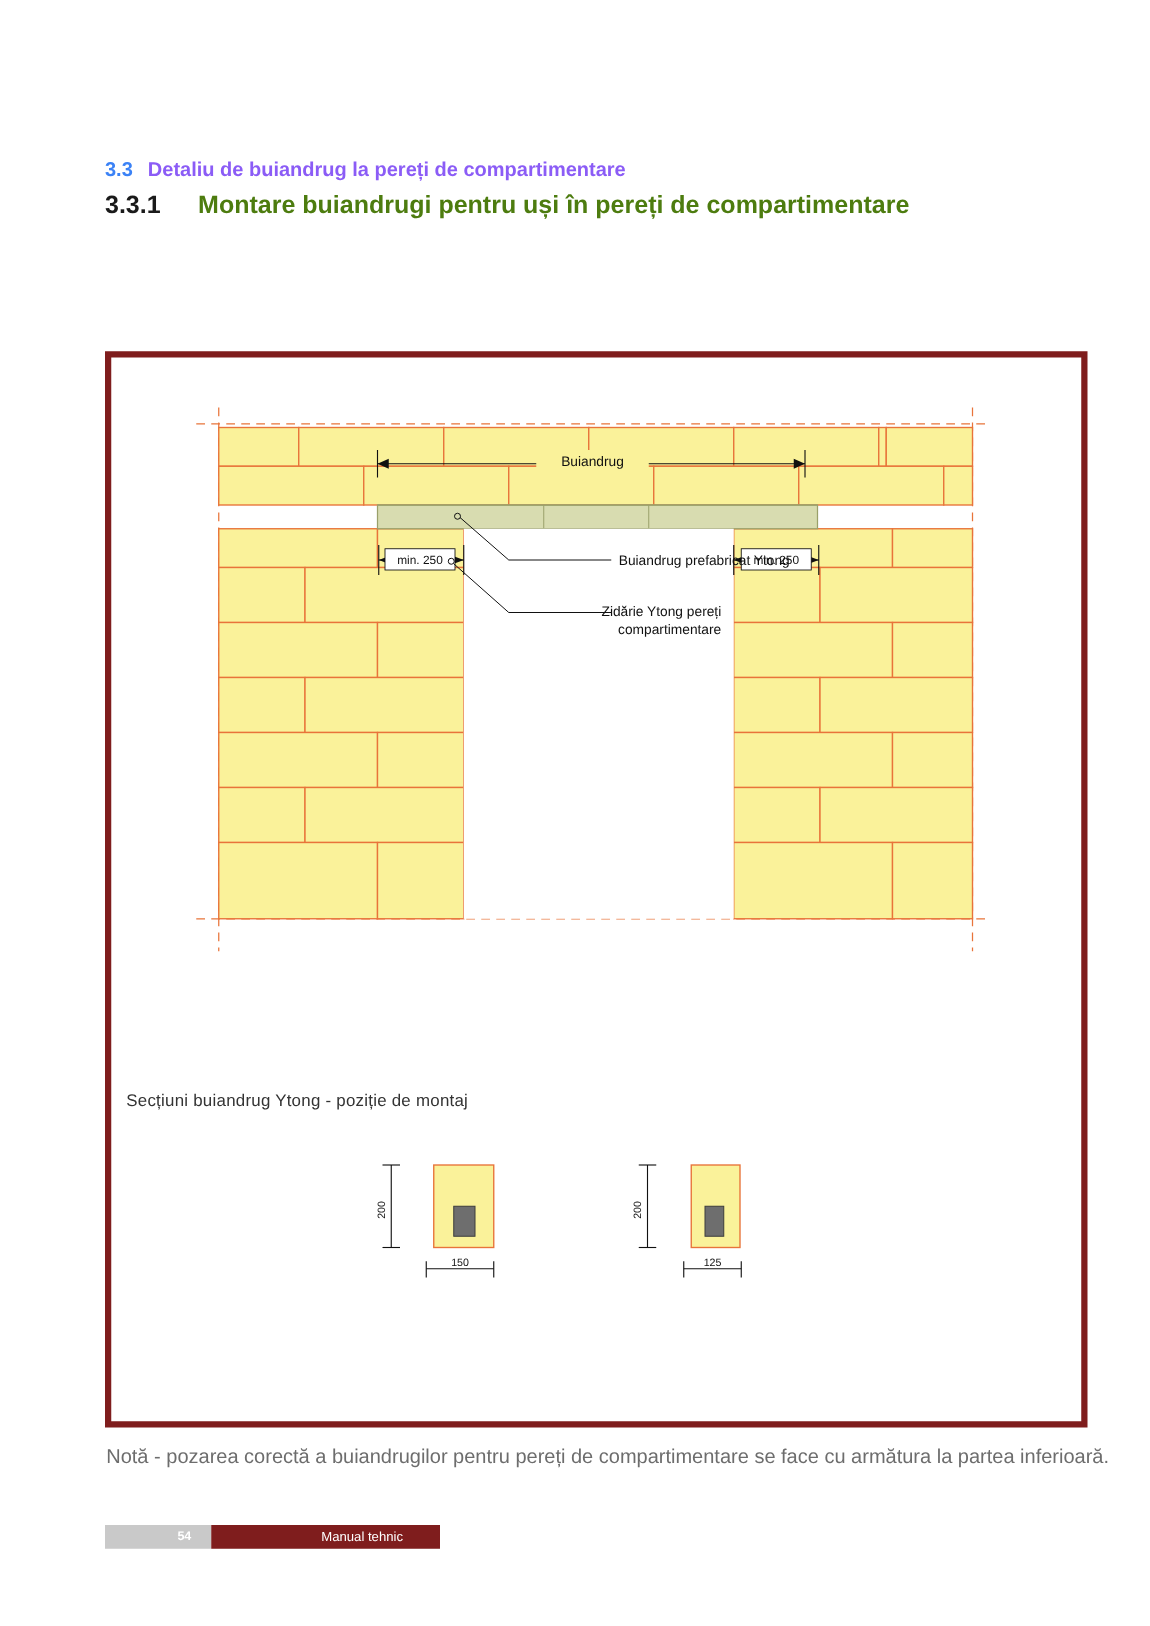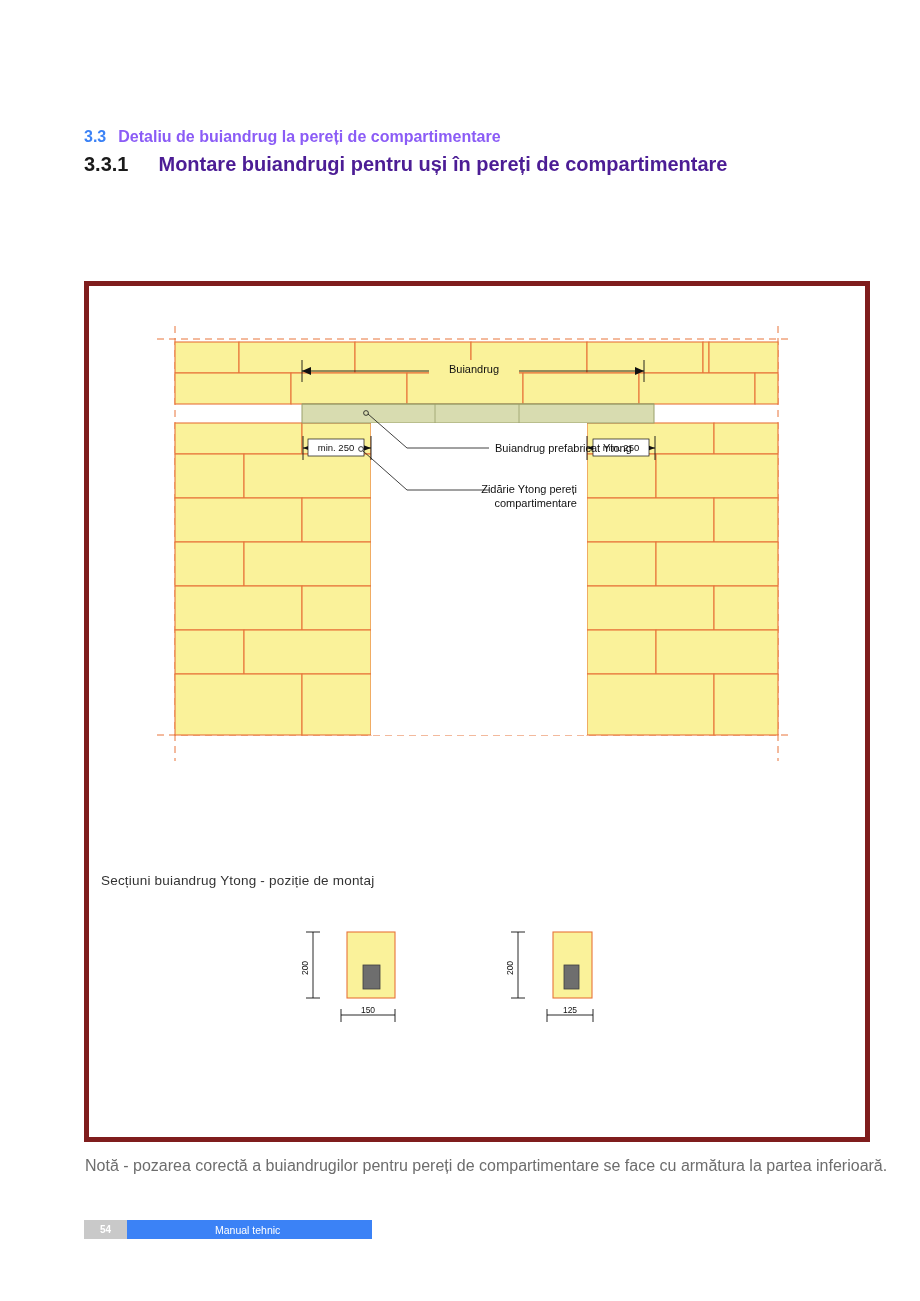--- a/index.html
+++ b/index.html
@@ -44,21 +44,21 @@
     gap: 30px;
   }
   .subheading-num {
     font-size: 20px;
     font-weight: bold;
     color: #1a1a1a;
   }
   .subheading-text {
     font-size: 20px;
     font-weight: bold;
-    color: #4c1d95;
+    color: #4d7c0f;
   }
 
   
   .figure-frame {
     position: absolute;
     left: 84px;
     top: 281px;
     width: 776px;
     height: 851px;
     border: 5px solid #7f1d1d;
@@ -103,24 +103,25 @@
   }
   .page-num {
     width: 43px;
     background: #c9c9c9;
     color: #ffffff;
     font-size: 10px;
     display: flex;
     align-items: center;
     justify-content: center;
     font-weight: bold;
+    padding-left: 42px;
   }
   .footer-bar {
-    width: 245px;
-    background: #3b82f6;
+    width: 183px;
+    background: #7f1d1d;
     display: flex;
     align-items: center;
     padding-left: 88px;
     box-sizing: border-box;
     color: #ffffff;
     font-size: 10.5px;
   }
 </style>
 </head>
 <body>

